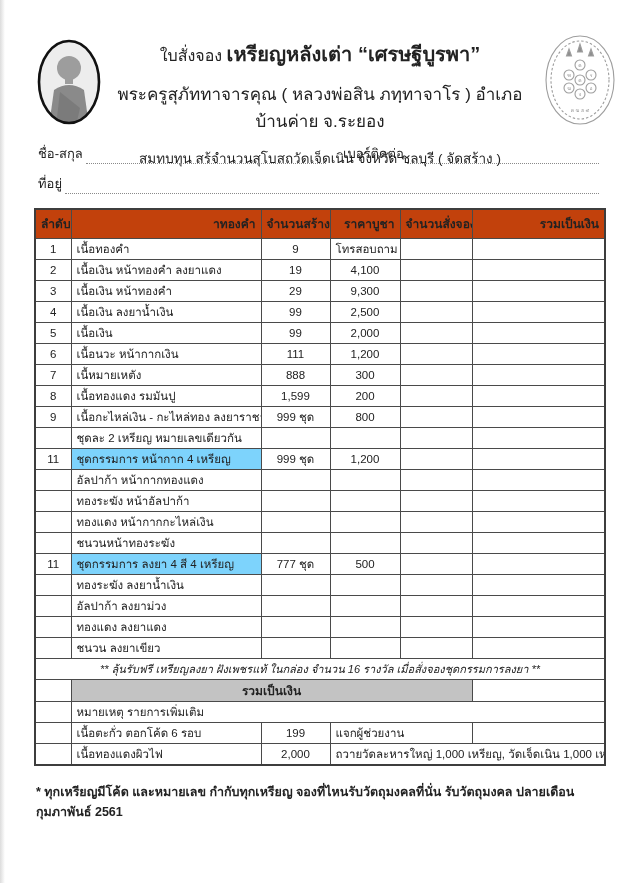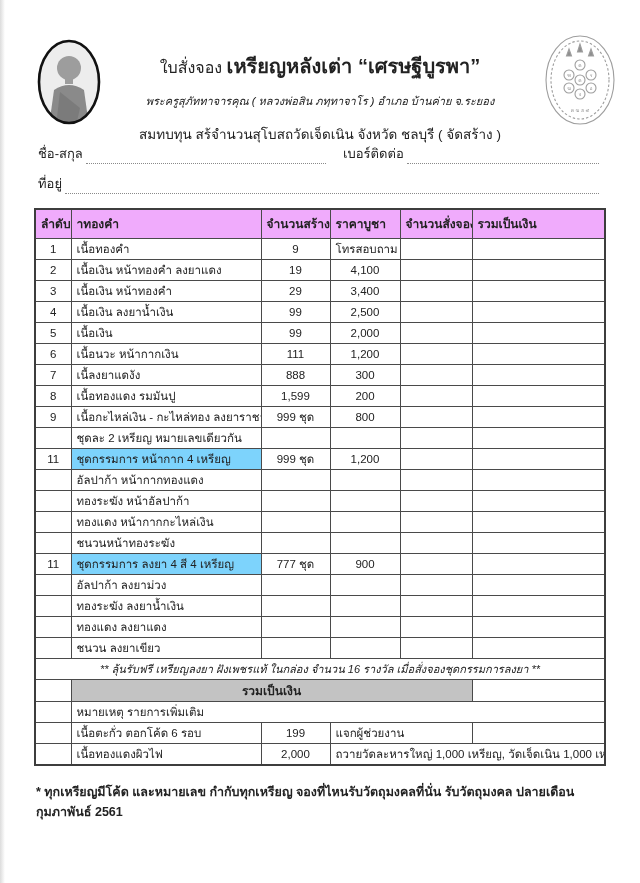--- a/index.html
+++ b/index.html
@@ -9,34 +9,34 @@
     font-family:"Liberation Sans","DejaVu Sans",sans-serif;
     color:#222;
   }
   .scan-edge { position:absolute; left:0; top:0; width:5px; height:100%;
     background:linear-gradient(90deg,#dcdcdc,#ffffff); }
   
   .header { position:relative; padding-top:34px; height:134px; }
   .monk-photo { position:absolute; left:36px; top:38px; width:66px; height:88px; }
   .temple-seal { position:absolute; right:22px; top:32px; width:76px; height:96px; }
   .head-text { text-align:center; margin:0 112px; }
-  .title-line { font-size:16px; margin-top:16px; }
+  .title-line { font-size:16px; margin-top:4px; }
   .title-prefix { font-weight:normal; font-size:16px; }
   .title-main { font-weight:bold; font-size:20px; }
-  .subtitle { font-style:italic; font-size:11px; margin-top:10px; }
+  .subtitle { font-size:17px; margin-top:10px; }
   .subtitle2 { font-size:13.5px; margin-top:13px; }
   
   .fillins { margin:6px 38px 0 38px; font-size:13px; }
   .fill-row { display:flex; align-items:flex-end; margin-top:9px; }
   .dots { flex:1; border-bottom:1.6px dotted #8a8a8a; height:14px; margin:0 3px; }
   .lbl { white-space:nowrap; }
   
   table { border-collapse:collapse; width:570px; margin:14px auto 0 auto; border:2px solid #3d3d3d; table-layout:fixed; }
   td, th { border:1px solid #4a4a4a; font-size:11.5px; padding:1px 5px; height:19px; vertical-align:middle; overflow:hidden; white-space:nowrap; }
-  th { background:#f0abfc; font-weight:bold; font-size:12px; height:29px; text-align:left; }
+  th { background:#c2410c; font-weight:bold; font-size:12px; height:29px; text-align:right; }
   .ctr { text-align:center; }
   .hl { background:#7dd3fc; }
   .note-row td { font-style:italic; text-align:center; font-size:11px; }
   .total-cell { background:#c3c3c3; text-align:center; font-weight:bold; font-size:12px; }
   
   .footnote { margin:16px 36px 0 36px; font-size:12.5px; font-weight:bold; }
 </style>
 </head>
 <body>
 
@@ -143,21 +143,21 @@
         <td>เนื้อเงิน หน้าทองคำ  ลงยาแดง</td>
         <td class="ctr">19</td>
         <td class="ctr">4,100</td>
         <td></td>
         <td></td>
       </tr>
   <tr>
         <td class="ctr">3</td>
         <td>เนื้อเงิน หน้าทองคำ</td>
         <td class="ctr">29</td>
-        <td class="ctr">3,400</td>
+        <td class="ctr">9,300</td>
         <td></td>
         <td></td>
       </tr>
   <tr>
         <td class="ctr">4</td>
         <td>เนื้อเงิน ลงยาน้ำเงิน</td>
         <td class="ctr">99</td>
         <td class="ctr">2,500</td>
         <td></td>
         <td></td>
@@ -173,21 +173,21 @@
   <tr>
         <td class="ctr">6</td>
         <td>เนื้อนวะ หน้ากากเงิน</td>
         <td class="ctr">111</td>
         <td class="ctr">1,200</td>
         <td></td>
         <td></td>
       </tr>
   <tr>
         <td class="ctr">7</td>
-        <td>เนื้ลงยาแดงัง</td>
+        <td>เนื้หมายเหตัง</td>
         <td class="ctr">888</td>
         <td class="ctr">300</td>
         <td></td>
         <td></td>
       </tr>
   <tr>
         <td class="ctr">8</td>
         <td>เนื้อทองแดง รมมันปู</td>
         <td class="ctr">1,599</td>
         <td class="ctr">200</td>
@@ -249,35 +249,35 @@
         <td></td>
         <td></td>
         <td></td>
         <td></td>
       </tr>
 
   <tr>
         <td class="ctr">11</td>
         <td class="hl">ชุดกรรมการ ลงยา 4 สี 4 เหรียญ</td>
         <td class="ctr">777 ชุด</td>
-        <td class="ctr">900</td>
+        <td class="ctr">500</td>
+        <td></td>
+        <td></td>
+      </tr>
+  <tr>
+        <td></td>
+        <td>ทองระฆัง ลงยาน้ำเงิน</td>
+        <td></td>
+        <td></td>
         <td></td>
         <td></td>
       </tr>
   <tr>
         <td></td>
         <td>อัลปาก้า ลงยาม่วง</td>
-        <td></td>
-        <td></td>
-        <td></td>
-        <td></td>
-      </tr>
-  <tr>
-        <td></td>
-        <td>ทองระฆัง ลงยาน้ำเงิน</td>
         <td></td>
         <td></td>
         <td></td>
         <td></td>
       </tr>
   <tr>
         <td></td>
         <td>ทองแดง ลงยาแดง</td>
         <td></td>
         <td></td>

